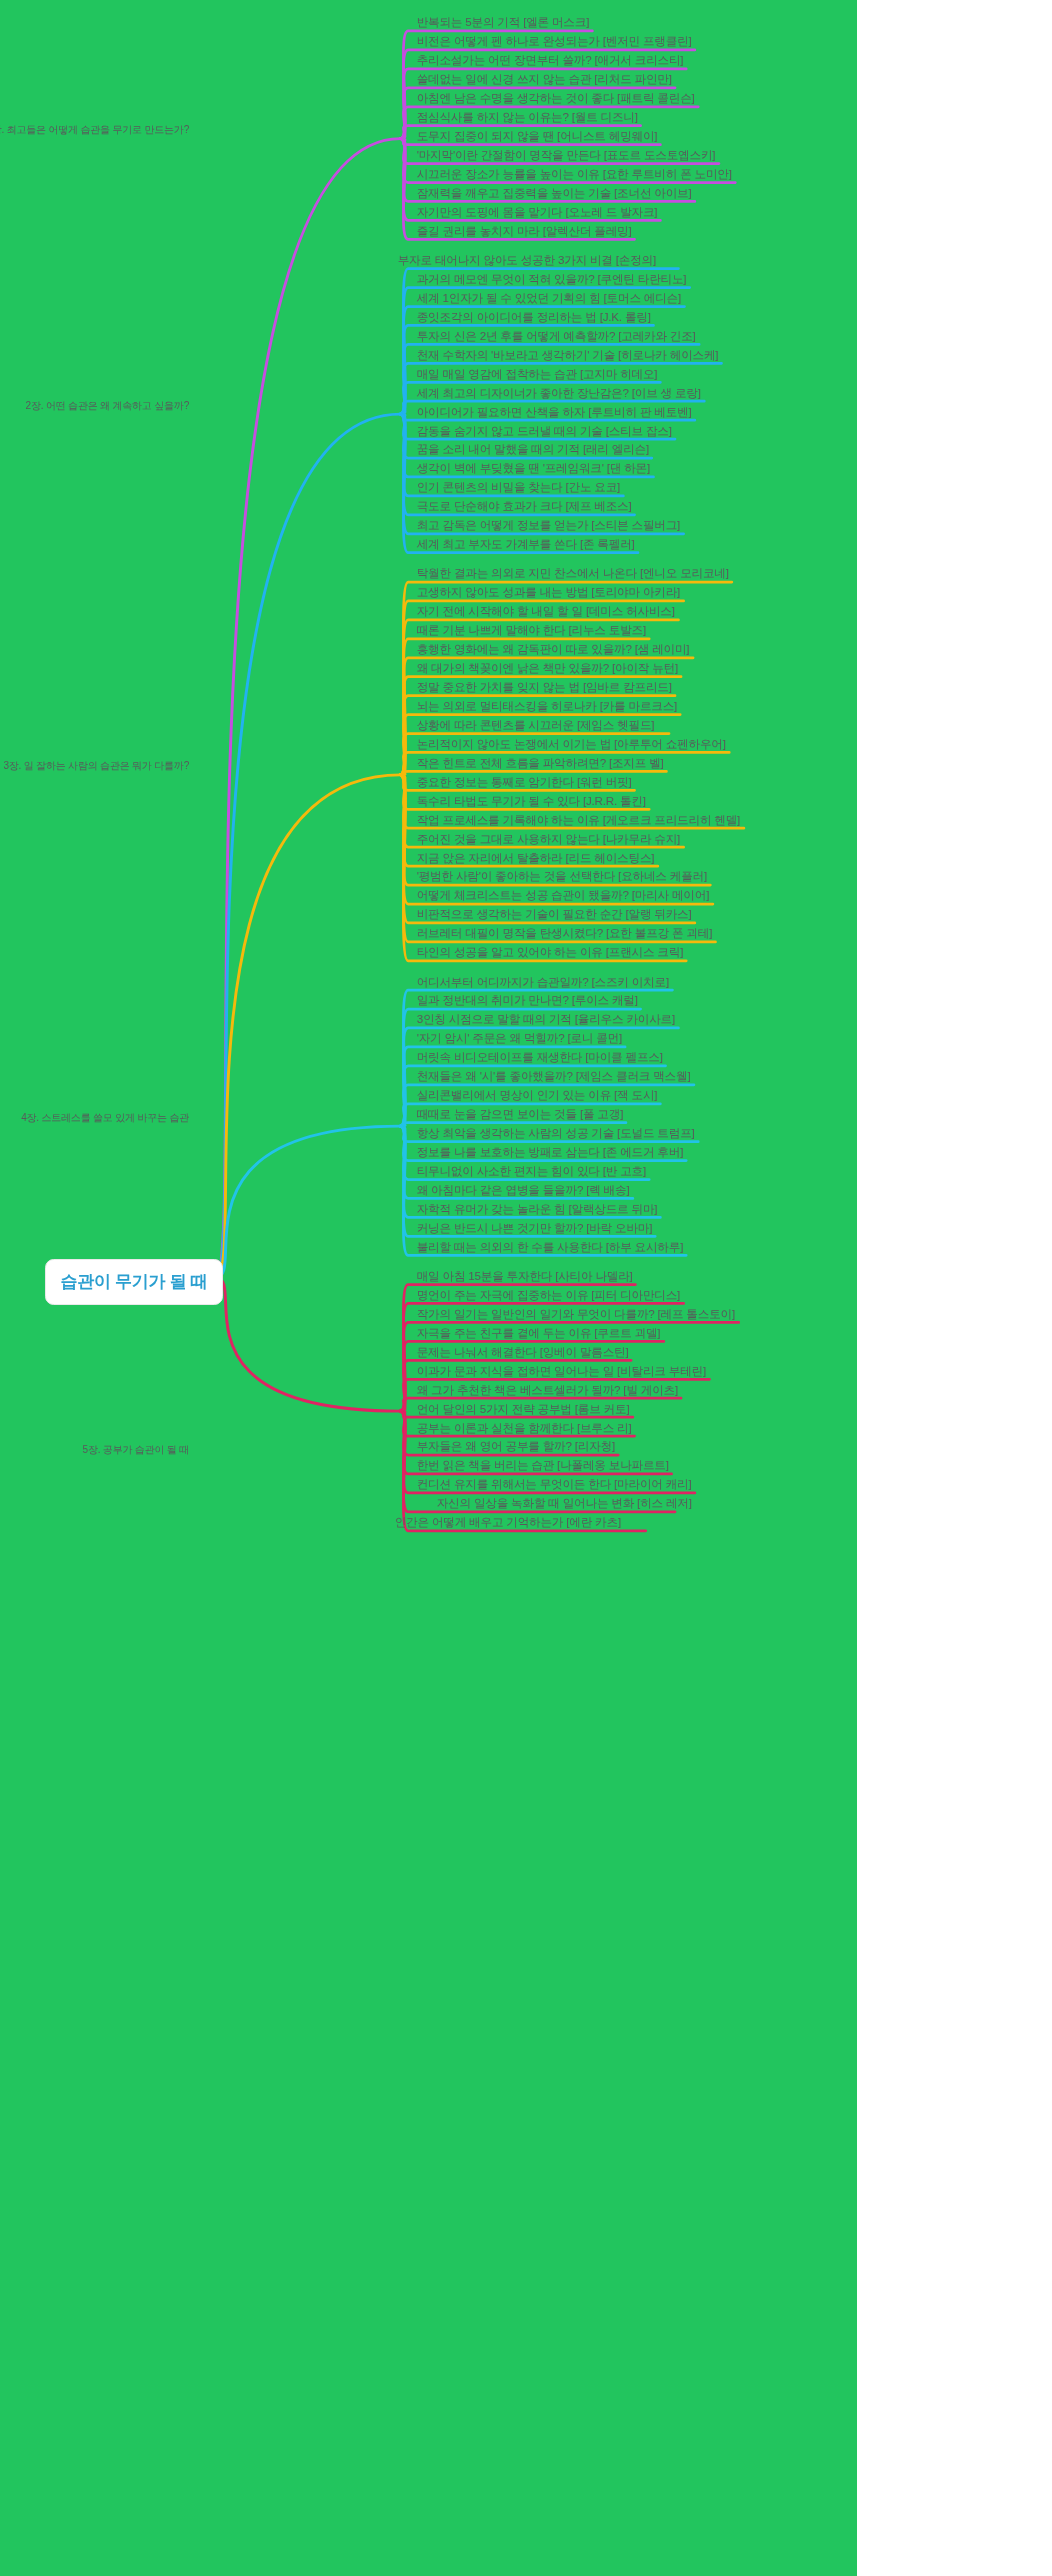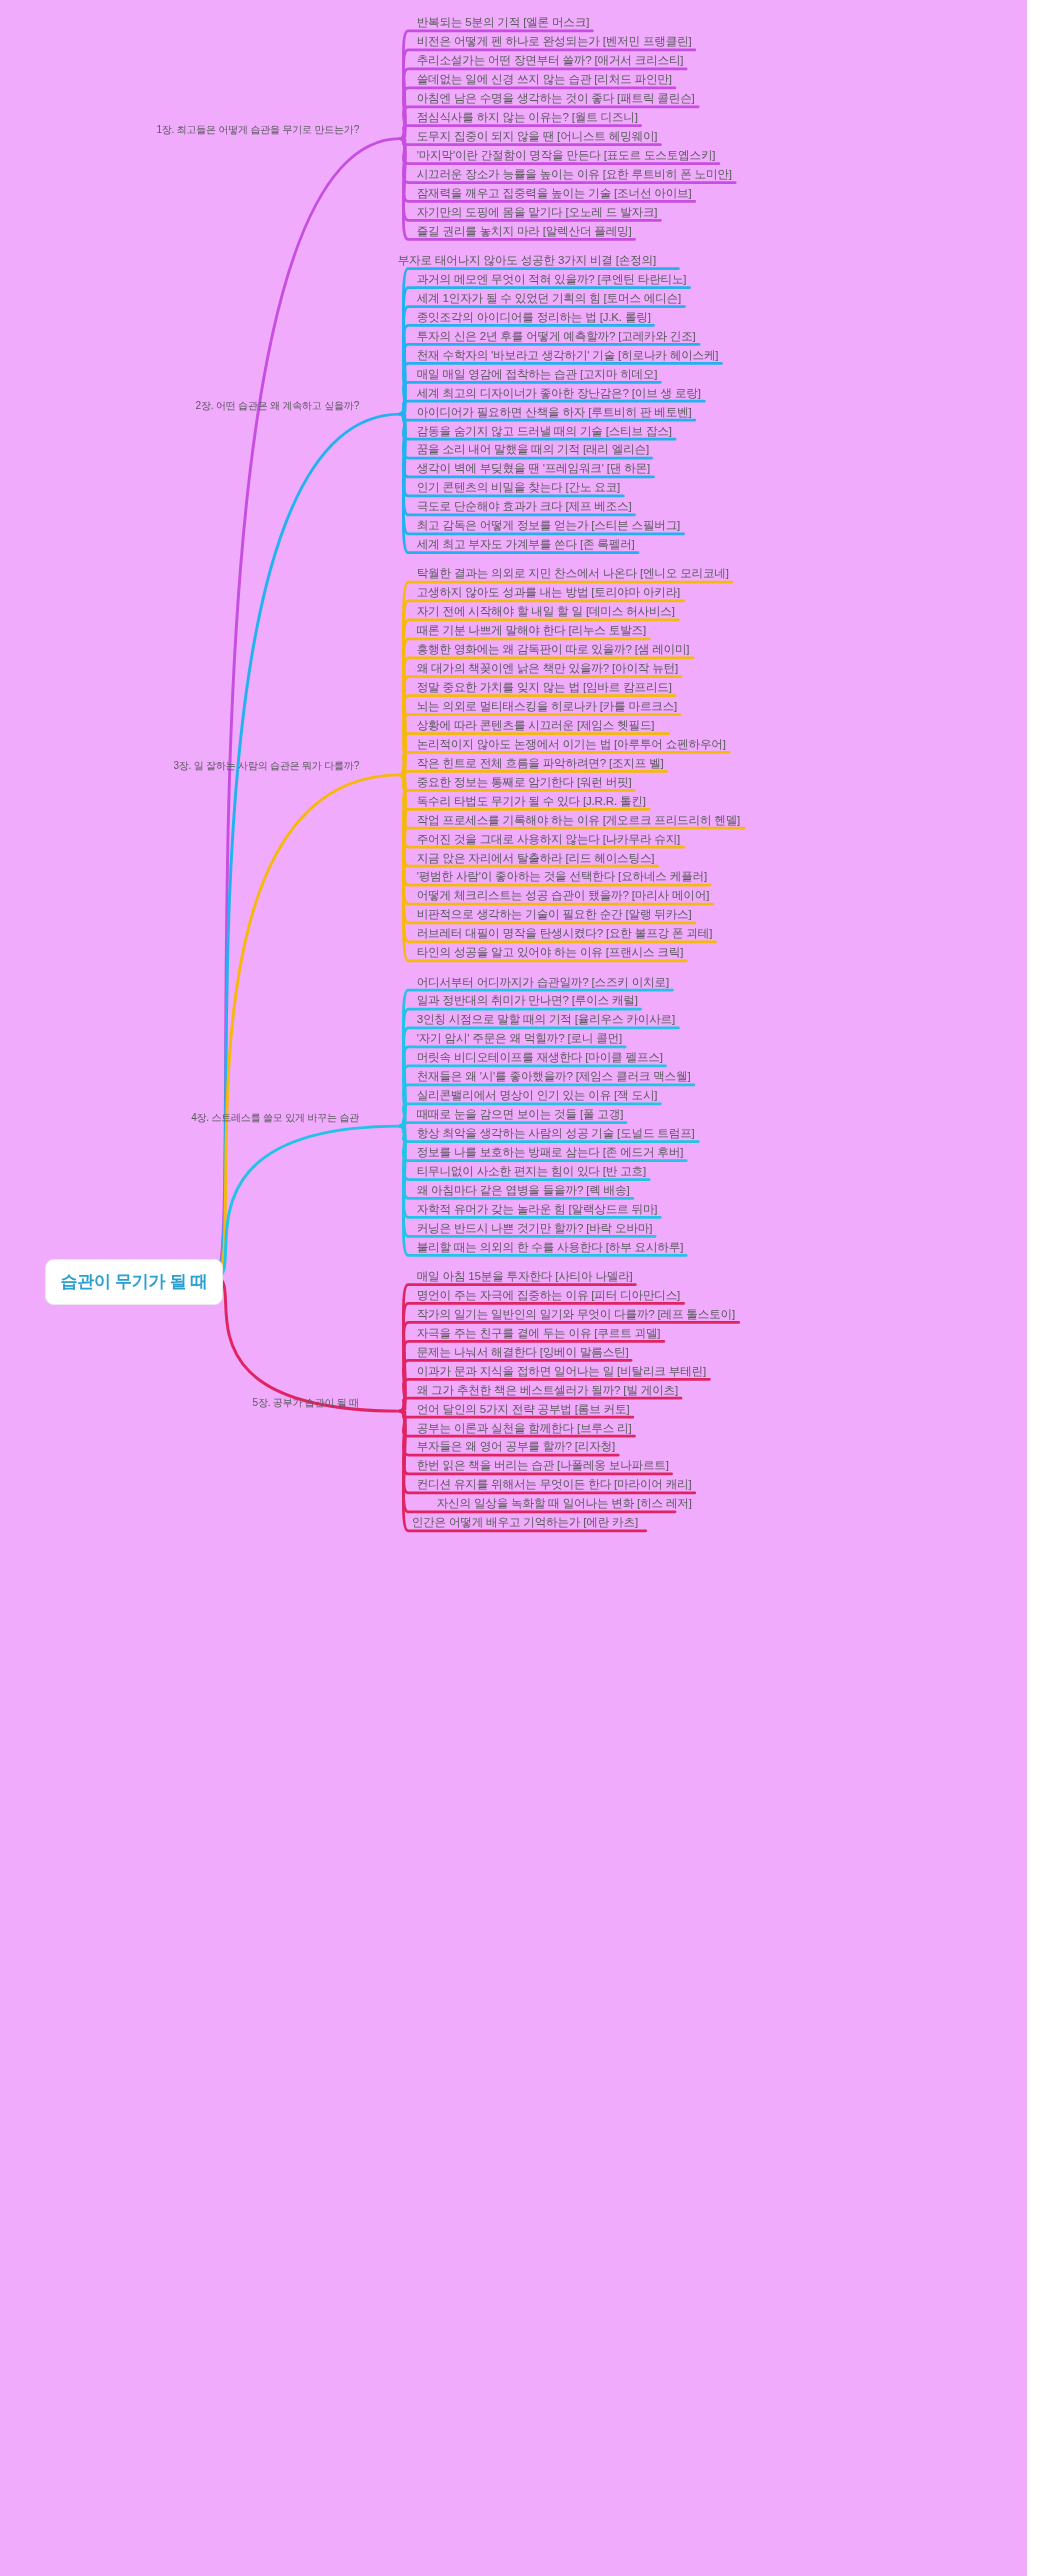--- a/index.html
+++ b/index.html
@@ -3,24 +3,24 @@
 <meta charset="utf-8">
 <style>
   * { box-sizing: border-box; }
   html, body {
     margin: 0; padding: 0;
     background: #ffffff;
     font-family: "Liberation Sans", "DejaVu Sans", sans-serif;
   }
   #canvas {
     position: relative;
-    width: 1027px;
+    width: 857px;
     height: 2576px;
     overflow: hidden;
-    background: #f0abfc;
+    background: #22c55e;
   }
   svg#edges {
     position: absolute;
     left: 0; top: 0;
     width: 1053px;
     height: 2576px;
     pointer-events: none;
   }
   .leaf-label {
     position: absolute;
@@ -216,22 +216,22 @@
       <div class="leaf-label" style="left: 415px; top: 1339px;">자극을 주는 친구를 곁에 두는 이유 [쿠르트 괴델]</div>
       <div class="leaf-label" style="left: 415px; top: 1358px;">문제는 나눠서 해결한다 [잉베이 말름스틴]</div>
       <div class="leaf-label" style="left: 415px; top: 1377px;">이과가 문과 지식을 접하면 일어나는 일 [비탈리크 부테린]</div>
       <div class="leaf-label" style="left: 415px; top: 1396px;">왜 그가 추천한 책은 베스트셀러가 될까? [빌 게이츠]</div>
       <div class="leaf-label" style="left: 415px; top: 1415px;">언어 달인의 5가지 전략 공부법 [롬브 커토]</div>
       <div class="leaf-label" style="left: 415px; top: 1434px;">공부는 이론과 실천을 함께한다 [브루스 리]</div>
       <div class="leaf-label" style="left: 415px; top: 1452px;">부자들은 왜 영어 공부를 할까? [리자청]</div>
       <div class="leaf-label" style="left: 415px; top: 1471px;">한번 읽은 책을 버리는 습관 [나폴레옹 보나파르트]</div>
       <div class="leaf-label" style="left: 415px; top: 1490px;">컨디션 유지를 위해서는 무엇이든 한다 [마라이어 캐리]</div>
       <div class="leaf-label" style="left: 415px; top: 1509px; margin-left: 20px;">자신의 일상을 녹화할 때 일어나는 변화 [히스 레저]</div>
-      <div class="leaf-label" style="left: 410px; top: 1528px; text-align: center;">인간은 어떻게 배우고 기억하는가 [에란 카츠]</div>
+      <div class="leaf-label" style="left: 393px; top: 1528px; text-align: center;">인간은 어떻게 배우고 기억하는가 [에란 카츠]</div>
       <div class="branch-label" style="right: 668px; top: 135px;">1장. 최고들은 어떻게 습관을 무기로 만드는가?</div>
       <div class="branch-label" style="right: 668px; top: 411px;">2장. 어떤 습관은 왜 계속하고 싶을까?</div>
       <div class="branch-label" style="right: 668px; top: 771px;">3장. 일 잘하는 사람의 습관은 뭐가 다를까?</div>
       <div class="branch-label" style="right: 668px; top: 1123px;">4장. 스트레스를 쓸모 있게 바꾸는 습관</div>
-      <div class="branch-label" style="right: 668px; top: 1408px;">5장. 공부가 습관이 될 때</div>
+      <div class="branch-label" style="right: 668px; top: 1455px;">5장. 공부가 습관이 될 때</div>
       <div class="root-node" style="left: 45px; top: 1259px;">습관이 무기가 될 때</div>
     </div>
 </div>
 
 
 </body></html>

